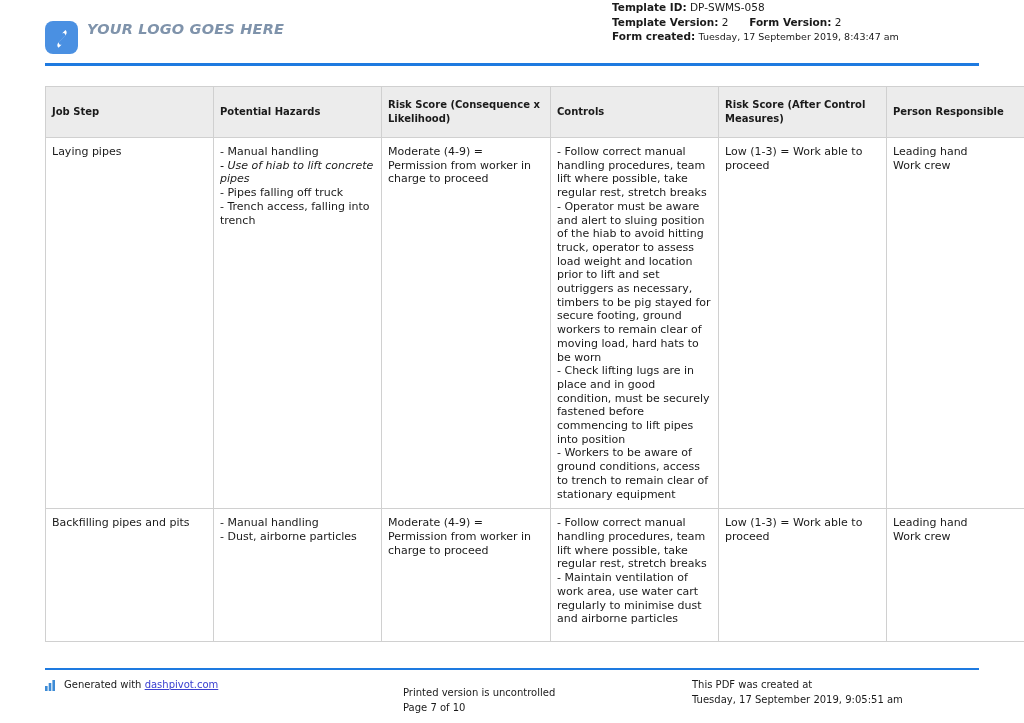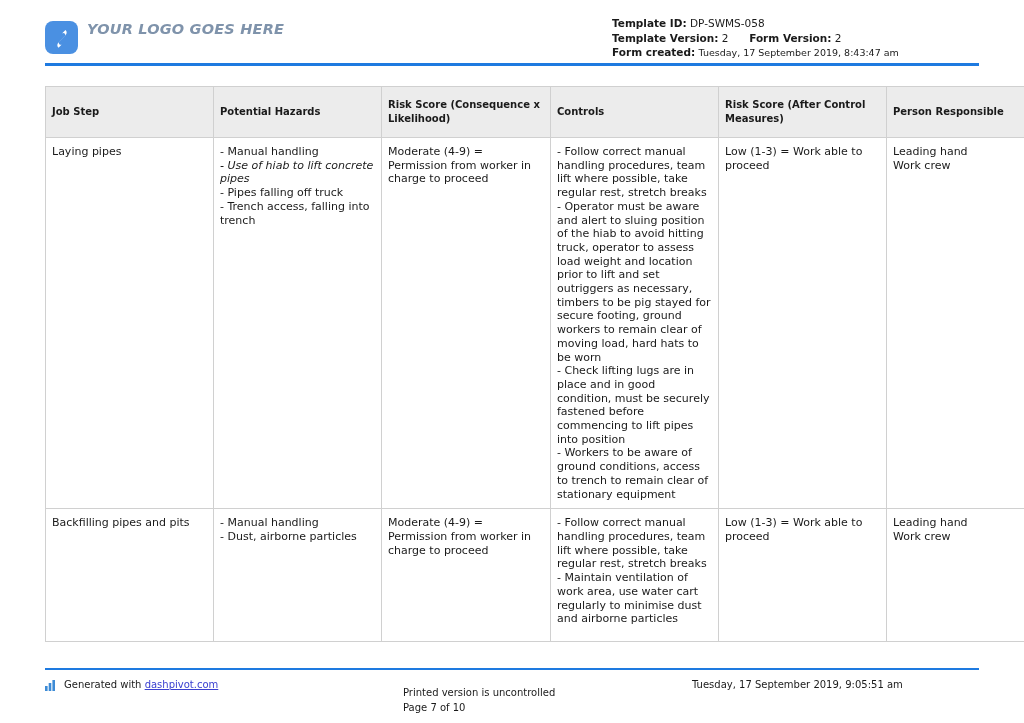--- a/index.html
+++ b/index.html
@@ -61,21 +61,21 @@
     white-space: nowrap;
   }
 
   .meta-col {
     position: absolute;
     font-size: 10.5px;
     color: #1a1a1a;
     line-height: 14.6px;
   }
   .meta-col.left { left: 290px; top: 17px; }
-  .meta-col.right { left: 612px; top: 16px; }
+  .meta-col.right { left: 612px; top: 0; }
   .meta-row { white-space: nowrap; }
   .meta-label { font-weight: bold; }
   .meta-value { font-weight: normal; }
   .meta-value.small { font-size: 9.5px; }
   .meta-gap { display: inline-block; width: 14px; }
   .tofu {
     display: inline-block;
     width: 6px;
     height: 9px;
     border: 1px solid #555;
@@ -293,17 +293,18 @@
         <a class="footer-link" href="#">dashpivot.com</a>
       </div>
     </div>
 
     <div class="footer-mid">
       <div class="nowrap">Printed version is uncontrolled</div>
       <div class="nowrap">Page 7 of 10</div>
     </div>
 
     <div class="footer-right">
+      <div class="nowrap">This PDF was created at</div>
       <div class="nowrap">Tuesday, 17 September 2019, 9:05:51 am</div>
     </div>
   </div>
 
 </div>
 
 </body></html>

